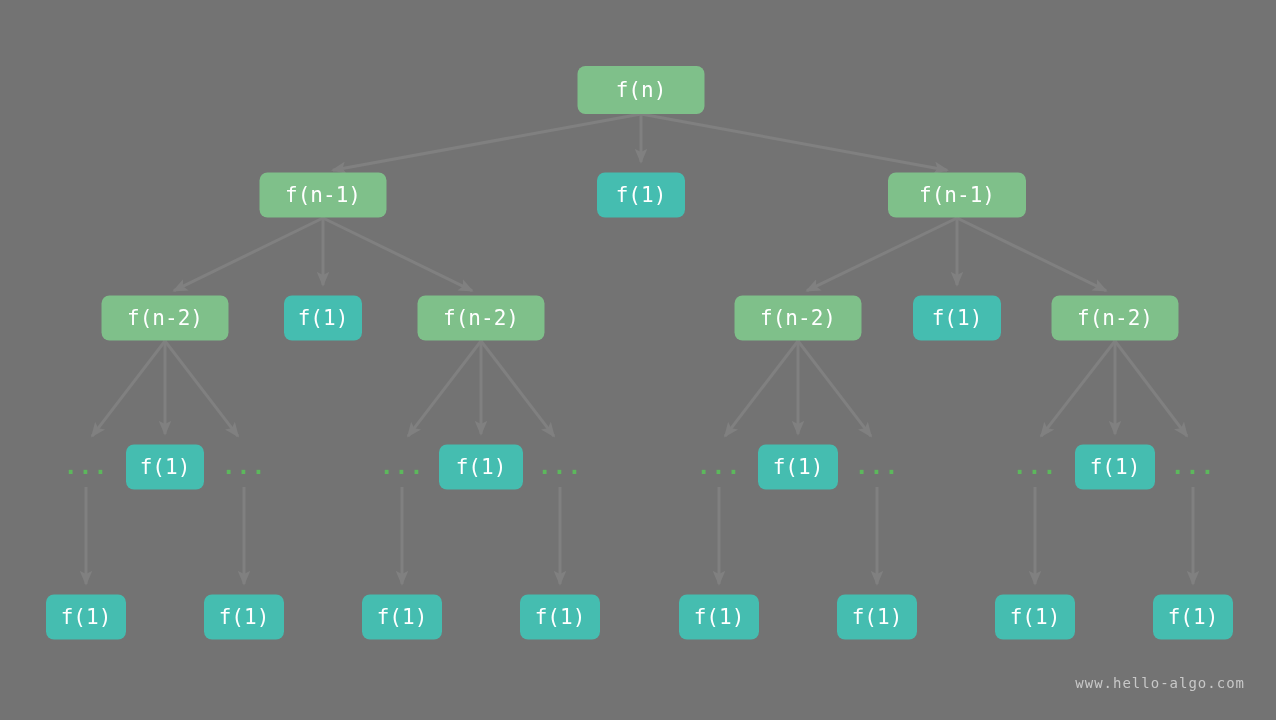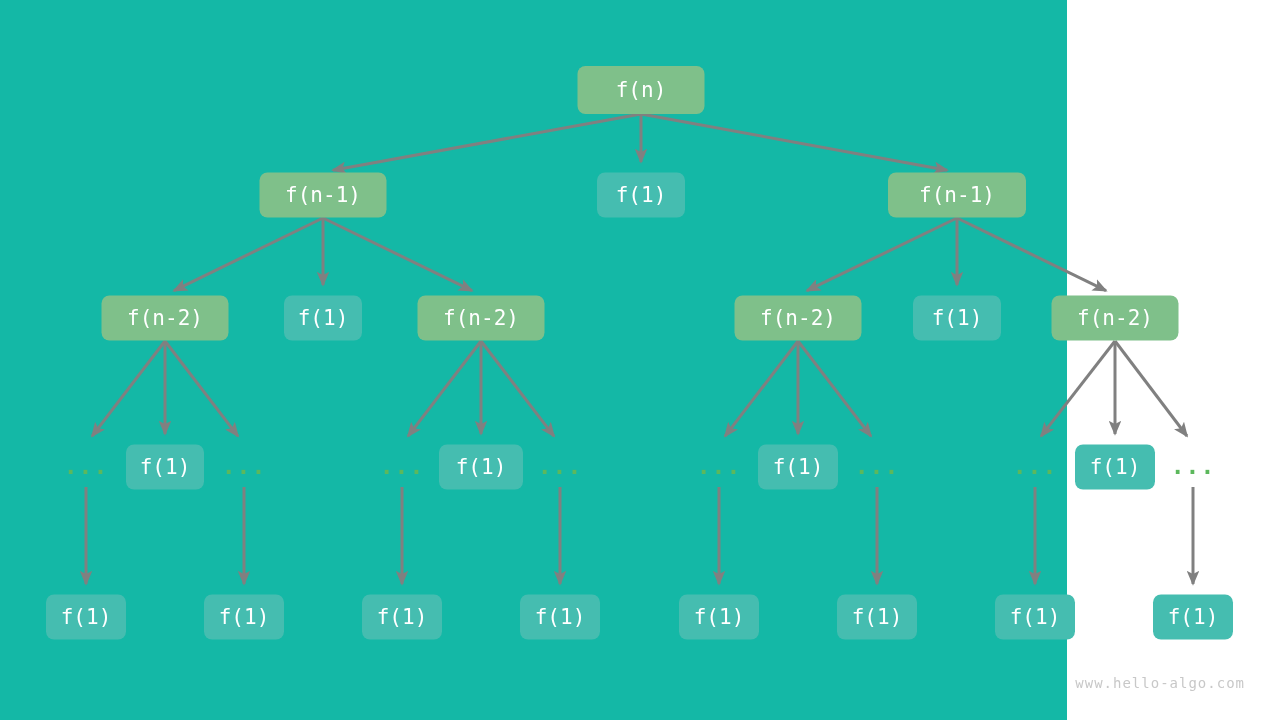--- a/index.html
+++ b/index.html
@@ -8,23 +8,23 @@
     background: #ffffff;
   }
   body {
     width: 1280px;
     height: 720px;
     font-family: "DejaVu Sans Mono", "Liberation Mono", monospace;
     overflow: hidden;
   }
   #diagram-root {
     position: relative;
-    width: 1067px;
+    width: 1276px;
     height: 720px;
-    background: #14b8a6;
+    background: #737373;
     text-align: right;
   }
   svg#tree-svg {
     position: absolute;
     left: 0;
     top: 0;
     width: 1280px;
     height: 720px;
     display: block;
   }

